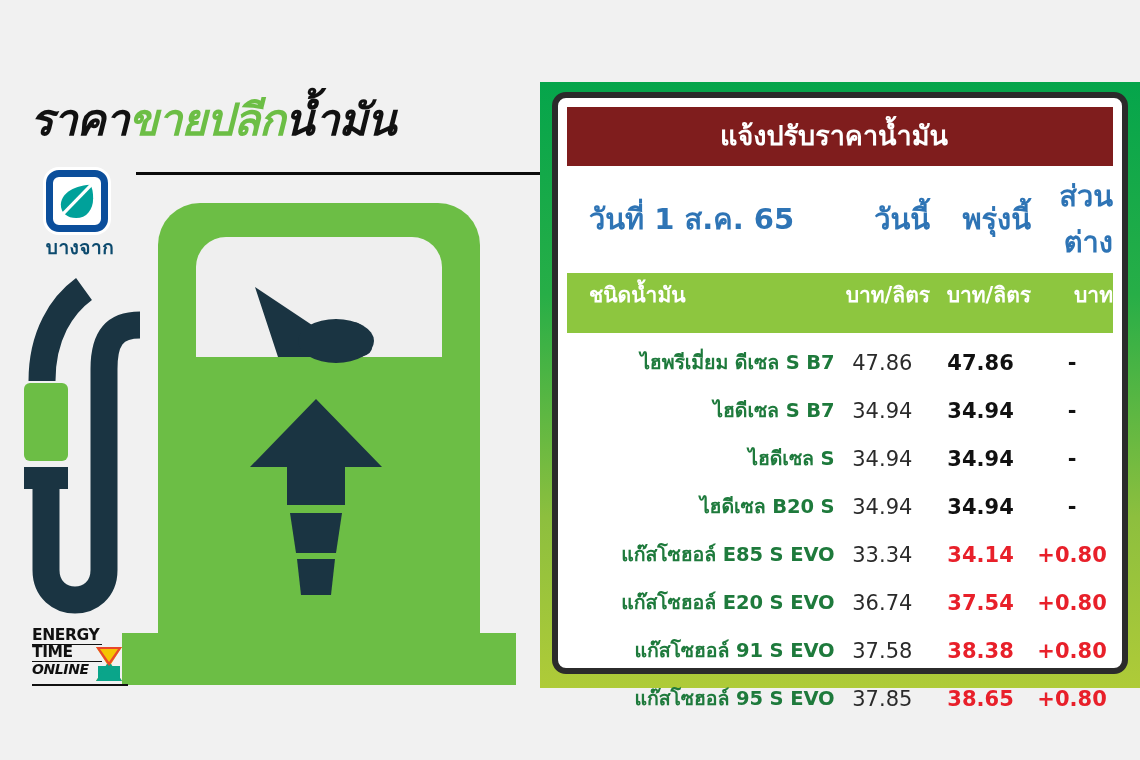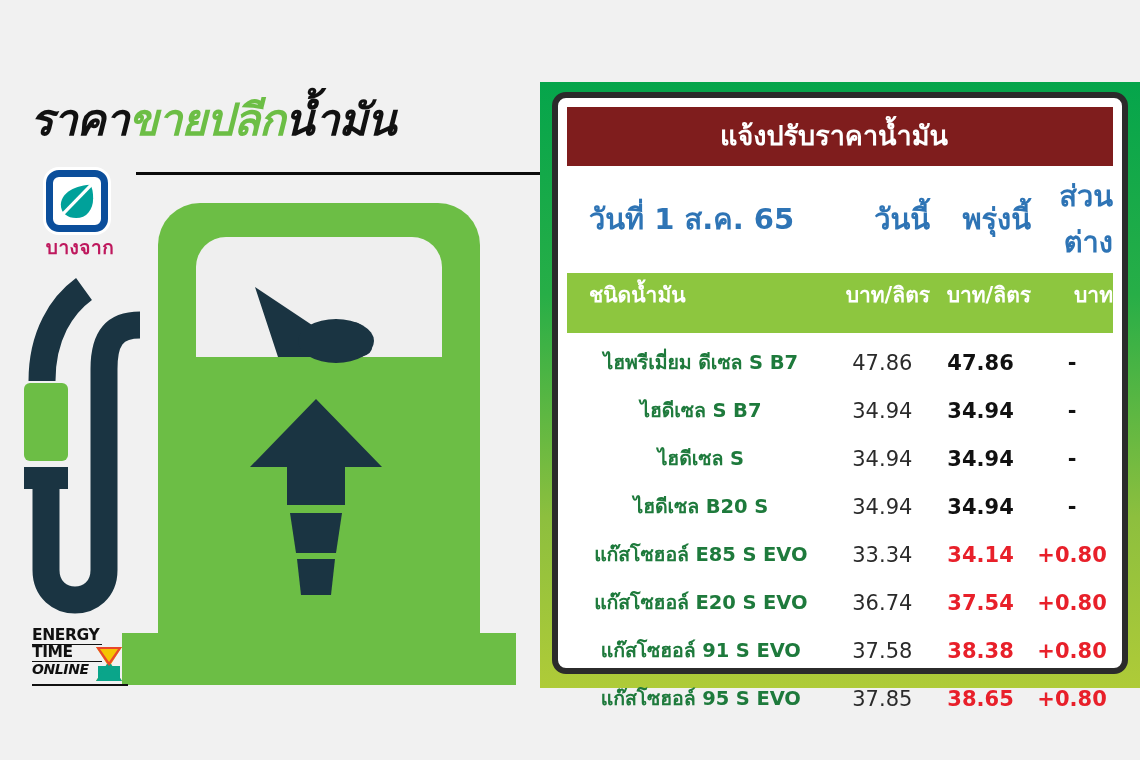--- a/index.html
+++ b/index.html
@@ -34,21 +34,21 @@
   #bangchak-mark{
     position:absolute; left:12px; top:0; width:62px; height:62px;
     border:7px solid #0B4E9B; border-radius:13px; background:#ffffff;
     box-shadow:0 0 0 3px #ffffff;
   }
   #bangchak-leaf{
     position:absolute; left:5px; top:5px; width:38px; height:38px;
   }
   #bangchak-name{
     position:absolute; left:0; top:62px; width:92px;
-    text-align:center; color:#be185d;
+    text-align:center; color:#0c4a6e;
     font-size:19px; font-weight:bold; letter-spacing:0.5px;
   }
 
   
   #pump-graphic{ position:absolute; left:0; top:185px; width:540px; height:515px; }
 
   
   #etonline-logo{ position:absolute; left:32px; top:628px; width:104px; height:62px; }
   #et-text{ position:absolute; left:0; top:0; width:70px; }
   .et-line{
@@ -99,21 +99,21 @@
   }
   .al{ text-align:left; padding-left:22px !important; }
   .ac{ text-align:right; }
 
   tbody.fuel tr td{
     padding:8px 0 9px 0; vertical-align:middle;
   }
   tbody.fuel tr:first-child td{ padding-top:14px; }
   td.fuel-name{
     color:#1E7A3C; font-size:19.5px; font-weight:bold;
-    text-align:center; padding-left:22px;
+    text-align:right; padding-left:22px;
     letter-spacing:-0.1px; white-space:nowrap;
   }
   td.price-today{
     color:#2B2B2B; font-size:21px; font-weight:400; text-align:center;
   }
   td.price-tom{
     font-size:21px; font-weight:bold; text-align:center;
   }
   td.price-diff{
     font-size:21px; font-weight:bold; text-align:center;

